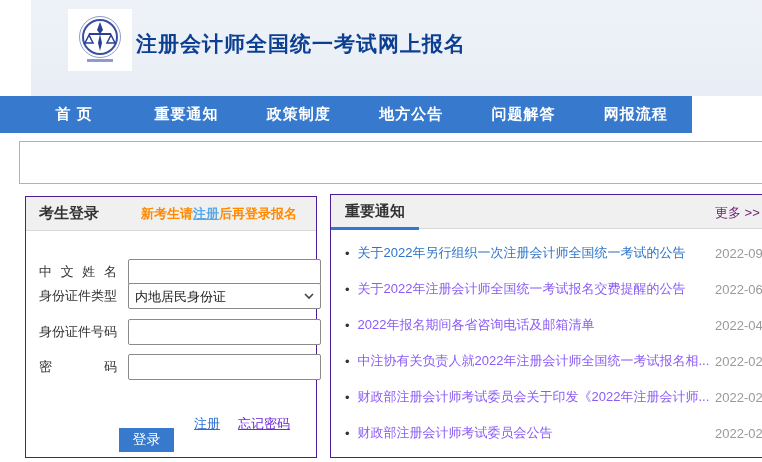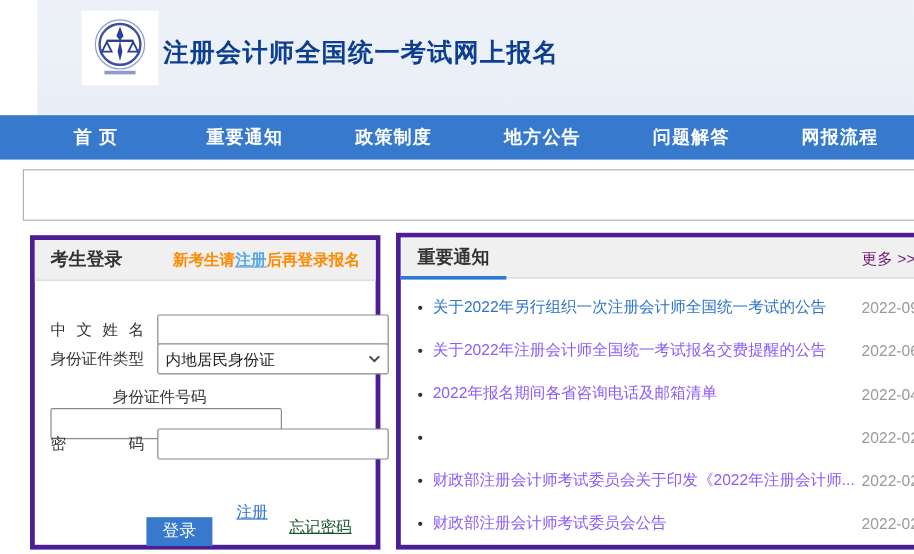--- a/index.html
+++ b/index.html
@@ -6,53 +6,53 @@
   html,body { width:762px; height:462px; overflow:hidden; }
   body { font-family:"Liberation Sans","DejaVu Sans",sans-serif; background:#ffffff; position:relative; }
 
   
   .site-header { position:absolute; left:0; top:0; width:762px; height:96px;
     background:linear-gradient(180deg,#eef2f8 0%,#e9eef6 100%);margin-left:31px; }
   .logo-box { position:absolute; left:37px; top:9px; width:64px; height:62px; background:#ffffff; display:flex; align-items:center; justify-content:center; }
   .site-title { position:absolute; left:105px; top:30px; font-size:21px; font-weight:bold; color:#0c3f92; letter-spacing:1px; }
 
   
-  .nav { position:absolute; left:0; top:96px; width:762px; height:37px; background:#3679cd; display:flex; align-items:center; padding-left:18px; }
+  .nav { position:absolute; left:0; top:96px; width:692px; height:37px; background:#3679cd; display:flex; align-items:center; padding-left:18px; }
   .nav-item { width:126px; text-align:center; color:#ffffff; font-size:15px; font-weight:bold; letter-spacing:1px; cursor:pointer; }
 
   
   .banner { position:absolute; left:19px; top:141px; width:790px; height:43px; background:#ffffff; border:1px solid #b3b3b3; }
 
   
-  .panel { position:absolute; background:#ffffff; border:4px solid #4c1d95; }
+  .panel { position:absolute; background:#ffffff; border:1px solid #4c1d95; }
   .panel-header { height:34px; background:#f0f0f0; border-bottom:1px solid #d9d9d9; display:flex; align-items:center; position:relative; }
   .panel-title { font-size:15px; font-weight:bold; color:#333333; }
 
   
   .login-panel { left:25px; top:196px; width:292px; height:262px; }
   .login-panel .panel-header { padding-left:13px; }
   .login-hint { margin-left:42px; font-size:13px; font-weight:bold; color:#ff8a00; white-space:nowrap; }
   .login-hint a { color:#58a8e8; text-decoration:underline; cursor:pointer; }
 
   .form-row { position:absolute; left:13px; display:flex; align-items:center; }
   .form-label { width:78px; font-size:13px; color:#333333; text-align:justify; text-align-last:justify; margin-right:11px; flex:none; }
   .text-input { width:193px; height:26px; border:1px solid #8a8a8a; border-radius:2px; background:#ffffff; font-size:13px; padding:0 6px; outline:none; font-family:inherit; }
   .select-wrap { position:relative; width:193px; height:26px; }
   .select-input { width:193px; height:26px; border:1px solid #8a8a8a; border-radius:2px; background:#ffffff; font-size:13px; padding:0 34px 0 6px; appearance:none; -webkit-appearance:none; outline:none; font-family:inherit; color:#222; }
   .select-arrow { position:absolute; right:6px; top:7px; pointer-events:none; width:12px; height:12px; }
 
   .row-name { top:62px; }
   .row-idtype { top:86px;justify-content:space-between; }
-  .row-idnum { top:122px;flex-direction:column; }
+  .row-idnum { top:122px; }
   .row-pwd { top:157px; }
 
   .login-actions { position:absolute; left:0; top:214px; width:100%; height:24px; }
   .login-btn { position:absolute; left:93px; top:0; width:55px; height:24px; background:#3679cd; color:#ffffff; border:none; font-size:14px; cursor:pointer; font-family:inherit;margin-top:17px; }
   .reg-link { position:absolute; left:168px; top:4px; font-size:13px; color:#2a6fd0; text-decoration:underline; cursor:pointer; }
-  .forgot-link { position:absolute; left:212px; top:16px; font-size:13px; color:#14532d; text-decoration:underline; cursor:pointer; }
+  .forgot-link { position:absolute; left:212px; top:4px; font-size:13px; color:#6d28d9; text-decoration:underline; cursor:pointer; }
 
   
   .notices-panel { left:330px; top:194px; width:470px; height:264px; }
   .notices-tab { height:34px; padding:0 14px; display:flex; align-items:center; border-bottom:3px solid #2e7ad1; margin-bottom:-2px; cursor:pointer; }
   .more-link { position:absolute; left:384px; top:9px; font-size:13px; color:#701a75; cursor:pointer; white-space:nowrap; }
   .notice-list { position:absolute; left:0; top:40px; width:470px; list-style:none; }
   .notice-row { position:relative; height:36px; display:flex; align-items:center; padding-left:14px; }
   .bullet { color:#333333; font-size:13px; margin-right:8px; }
   .notice-link { font-size:13px; color:#8b5cf6; text-decoration:none; white-space:nowrap; cursor:pointer; }
   .notice-link.hl { color:#2d74c8; }
@@ -146,20 +146,21 @@
       <a class="notice-link">关于2022年注册会计师全国统一考试报名交费提醒的公告</a>
       <span class="notice-date">2022-06-</span>
     </li>
     <li class="notice-row">
       <span class="bullet">•</span>
       <a class="notice-link">2022年报名期间各省咨询电话及邮箱清单</a>
       <span class="notice-date">2022-04-</span>
     </li>
     <li class="notice-row">
       <span class="bullet">•</span>
+      <a class="notice-link">中注协有关负责人就2022年注册会计师全国统一考试报名相...</a>
       <span class="notice-date">2022-02-</span>
     </li>
     <li class="notice-row">
       <span class="bullet">•</span>
       <a class="notice-link">财政部注册会计师考试委员会关于印发《2022年注册会计师...</a>
       <span class="notice-date">2022-02-</span>
     </li>
     <li class="notice-row">
       <span class="bullet">•</span>
       <a class="notice-link">财政部注册会计师考试委员会公告</a>

